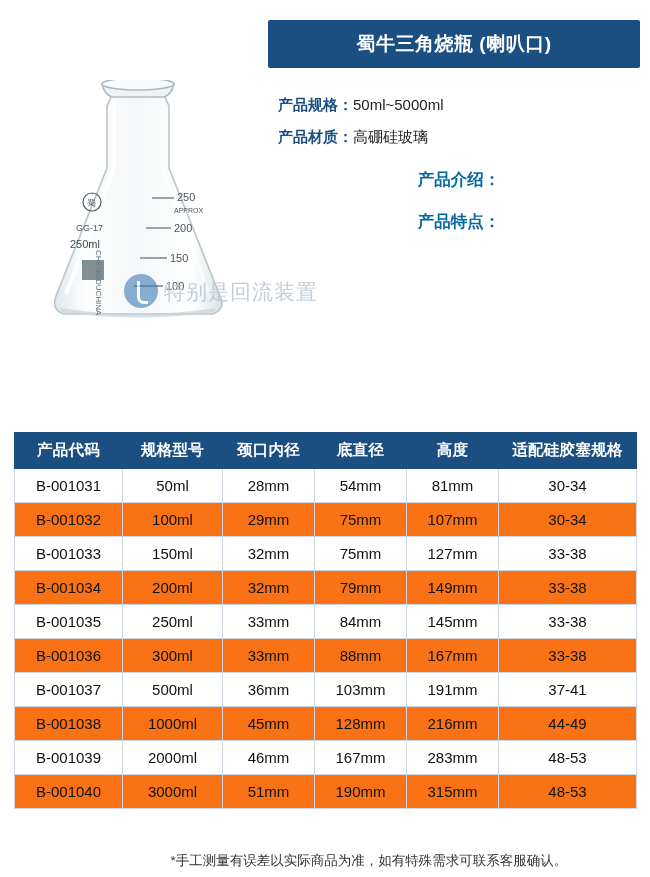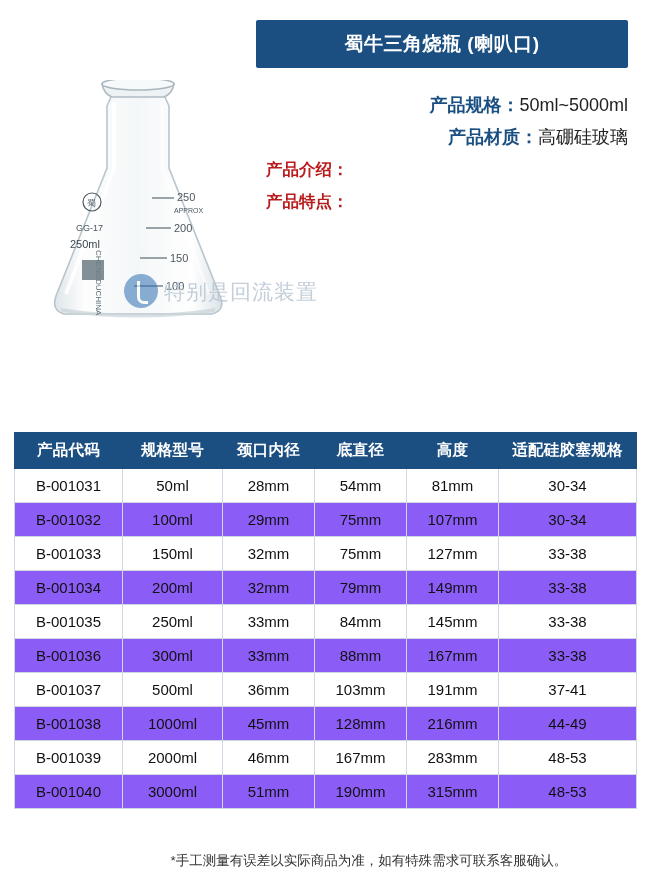--- a/index.html
+++ b/index.html
@@ -76,54 +76,54 @@
     font-size: 21px;
     color: #b9c6d2;
     opacity: .85;
     letter-spacing: 1px;
     white-space: nowrap;
   }
 
   
   .info {
     position: absolute;
-    left: 256px; top: 20px;
+    left: 268px; top: 20px;
     width: 372px;
   }
   .title-bar {
     background: #1b4f82;
     color: #ffffff;
     font-size: 19px;
     font-weight: bold;
     text-align: center;
     padding: 11px 6px;
     letter-spacing: 0.5px;
     border-radius: 2px;
   }
   .info-body {
     margin-top: 22px;
     padding-left: 10px;
   }
   .row {
-    font-size: 18px;
+    font-size: 15px;
     line-height: 30px;
     color: #222222;
     margin-bottom: 2px;
-    text-align: right;
   }
   .lab {
     color: #1b4f82;
     font-weight: bold;
   }
   .blk-head {
-    color: #b91c1c;
+    color: #0369a1;
     font-weight: bold;
     font-size: 16.5px;
     line-height: 30px;
-    margin-top: 2px;
+    margin-top: 12px;
+    text-align: center;
   }
   .para {
     font-size: 16.5px;
     line-height: 31px;
     color: #222222;
     margin-top: 2px;
     text-align: justify;
     padding-right: 6px;
   }
 
@@ -149,21 +149,21 @@
     border: 1px solid #1b4f82;
     letter-spacing: .3px;
   }
   table.spec td {
     height: 34px;
     text-align: center;
     border: 1px solid #cfd8e2;
     background: #ffffff;
   }
   table.spec tr.alt td {
-    background: #8b5cf6;
+    background: #f97316;
   }
   .col1 { width: 108px; }
   .col2 { width: 100px; }
   .col3 { width: 92px; }
   .col4 { width: 92px; }
   .col5 { width: 92px; }
   .col6 { width: 138px; }
 
   .footnote {
     position: absolute;

